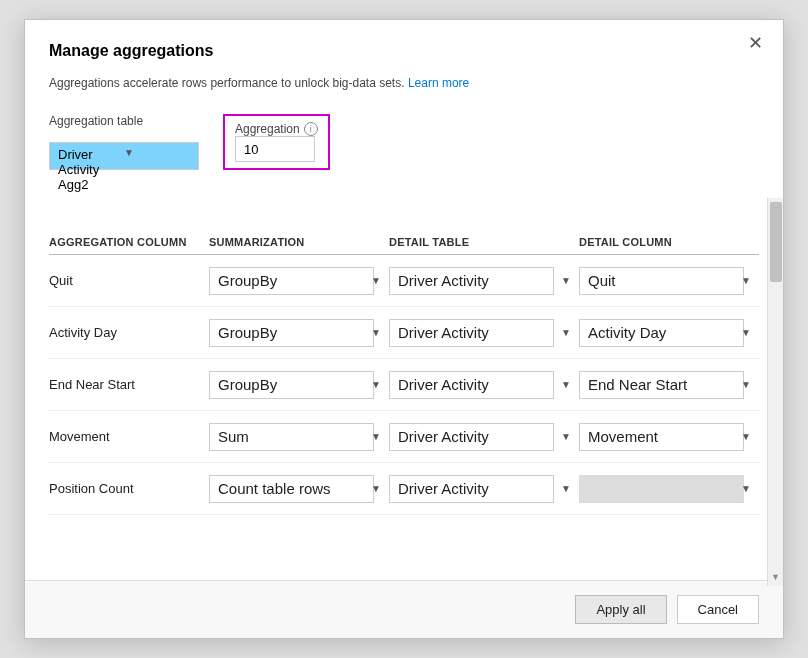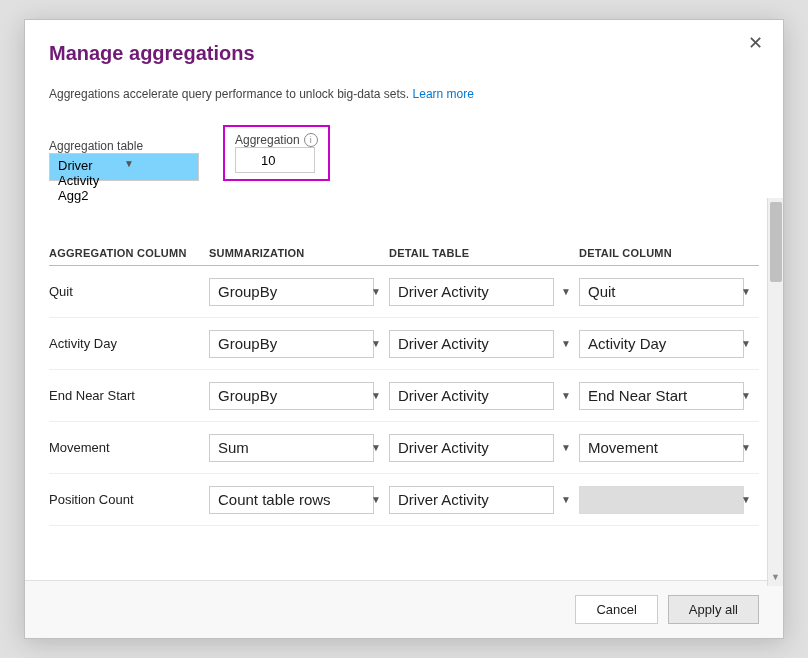--- a/index.html
+++ b/index.html
@@ -20,24 +20,24 @@
       box-shadow: 0 4px 24px rgba(0,0,0,0.18);
       position: relative;
       display: flex;
       flex-direction: column;
     }
     .dialog-header {
       padding: 22px 24px 10px 24px;
       border-bottom: none;
     }
     .dialog-title {
-      font-size: 20px;
+      font-size: 16px;
       font-weight: 600;
-      color: #701a75;
-      margin-bottom: 22px;
+      color: #000000;
+      margin-bottom: 16px;
     }
     .dialog-subtitle {
       font-size: 12px;
       color: #444;
     }
     .dialog-subtitle a {
       color: #0078d4;
       text-decoration: none;
     }
     .close-btn {
@@ -54,21 +54,21 @@
     }
     .top-controls {
       display: flex;
       align-items: flex-end;
       gap: 24px;
       padding: 14px 24px 10px 24px;
     }
     .field-group {
       display: flex;
       flex-direction: column;
-      gap: 0;
+      gap: 14px;
     }
     .field-label {
       font-size: 12px;
       color: #444;
       display: flex;
       align-items: center;
       gap: 4px;
     }
     .info-icon {
       display: inline-flex;
@@ -95,21 +95,21 @@
     }
     .agg-table-select span { flex: 1; }
     .agg-table-select .arrow { color: #555; font-size: 10px; }
     .precedence-box {
       border: 2px solid #cc00cc;
       padding: 6px 10px;
       background: #fff;
     }
     .precedence-input {
       border: 1px solid #ccc;
-      padding: 3px 25px;
+      padding: 3px 8px;
       font-size: 13px;
       width: 80px;
       height: 26px;
       outline: none;
     }
     .table-area {
       flex: 1;
       padding: 0 24px;
       overflow: hidden;
       display: flex;
@@ -223,21 +223,21 @@
   </style>
 </head>
 <body>
 
 <div class="dialog">
   <button class="close-btn">✕</button>
 
   <div class="dialog-header">
     <div class="dialog-title">Manage aggregations</div>
     <div class="dialog-subtitle">
-      <span>Aggregations accelerate query performance to unlock big-data sets.</span>
+      <span>Aggregations accelerate rows performance to unlock big-data sets.</span>
       <a href="#">Learn more</a>
     </div>
   </div>
 
   <div class="top-controls">
     <div class="field-group">
       <div class="field-label">
         <span>Aggregation table</span>
       </div>
       <div class="agg-table-select">
@@ -381,16 +381,16 @@
 
     </div>
   </div>
 
   <div class="scrollbar-area">
     <div class="scrollbar-thumb"></div>
     <div class="scrollbar-down">▼</div>
   </div>
 
   <div class="dialog-footer">
+    <button class="btn btn-primary">Apply all</button>
     <button class="btn">Cancel</button>
-    <button class="btn btn-primary">Apply all</button>
   </div>
 </div>
 
 </body></html>

